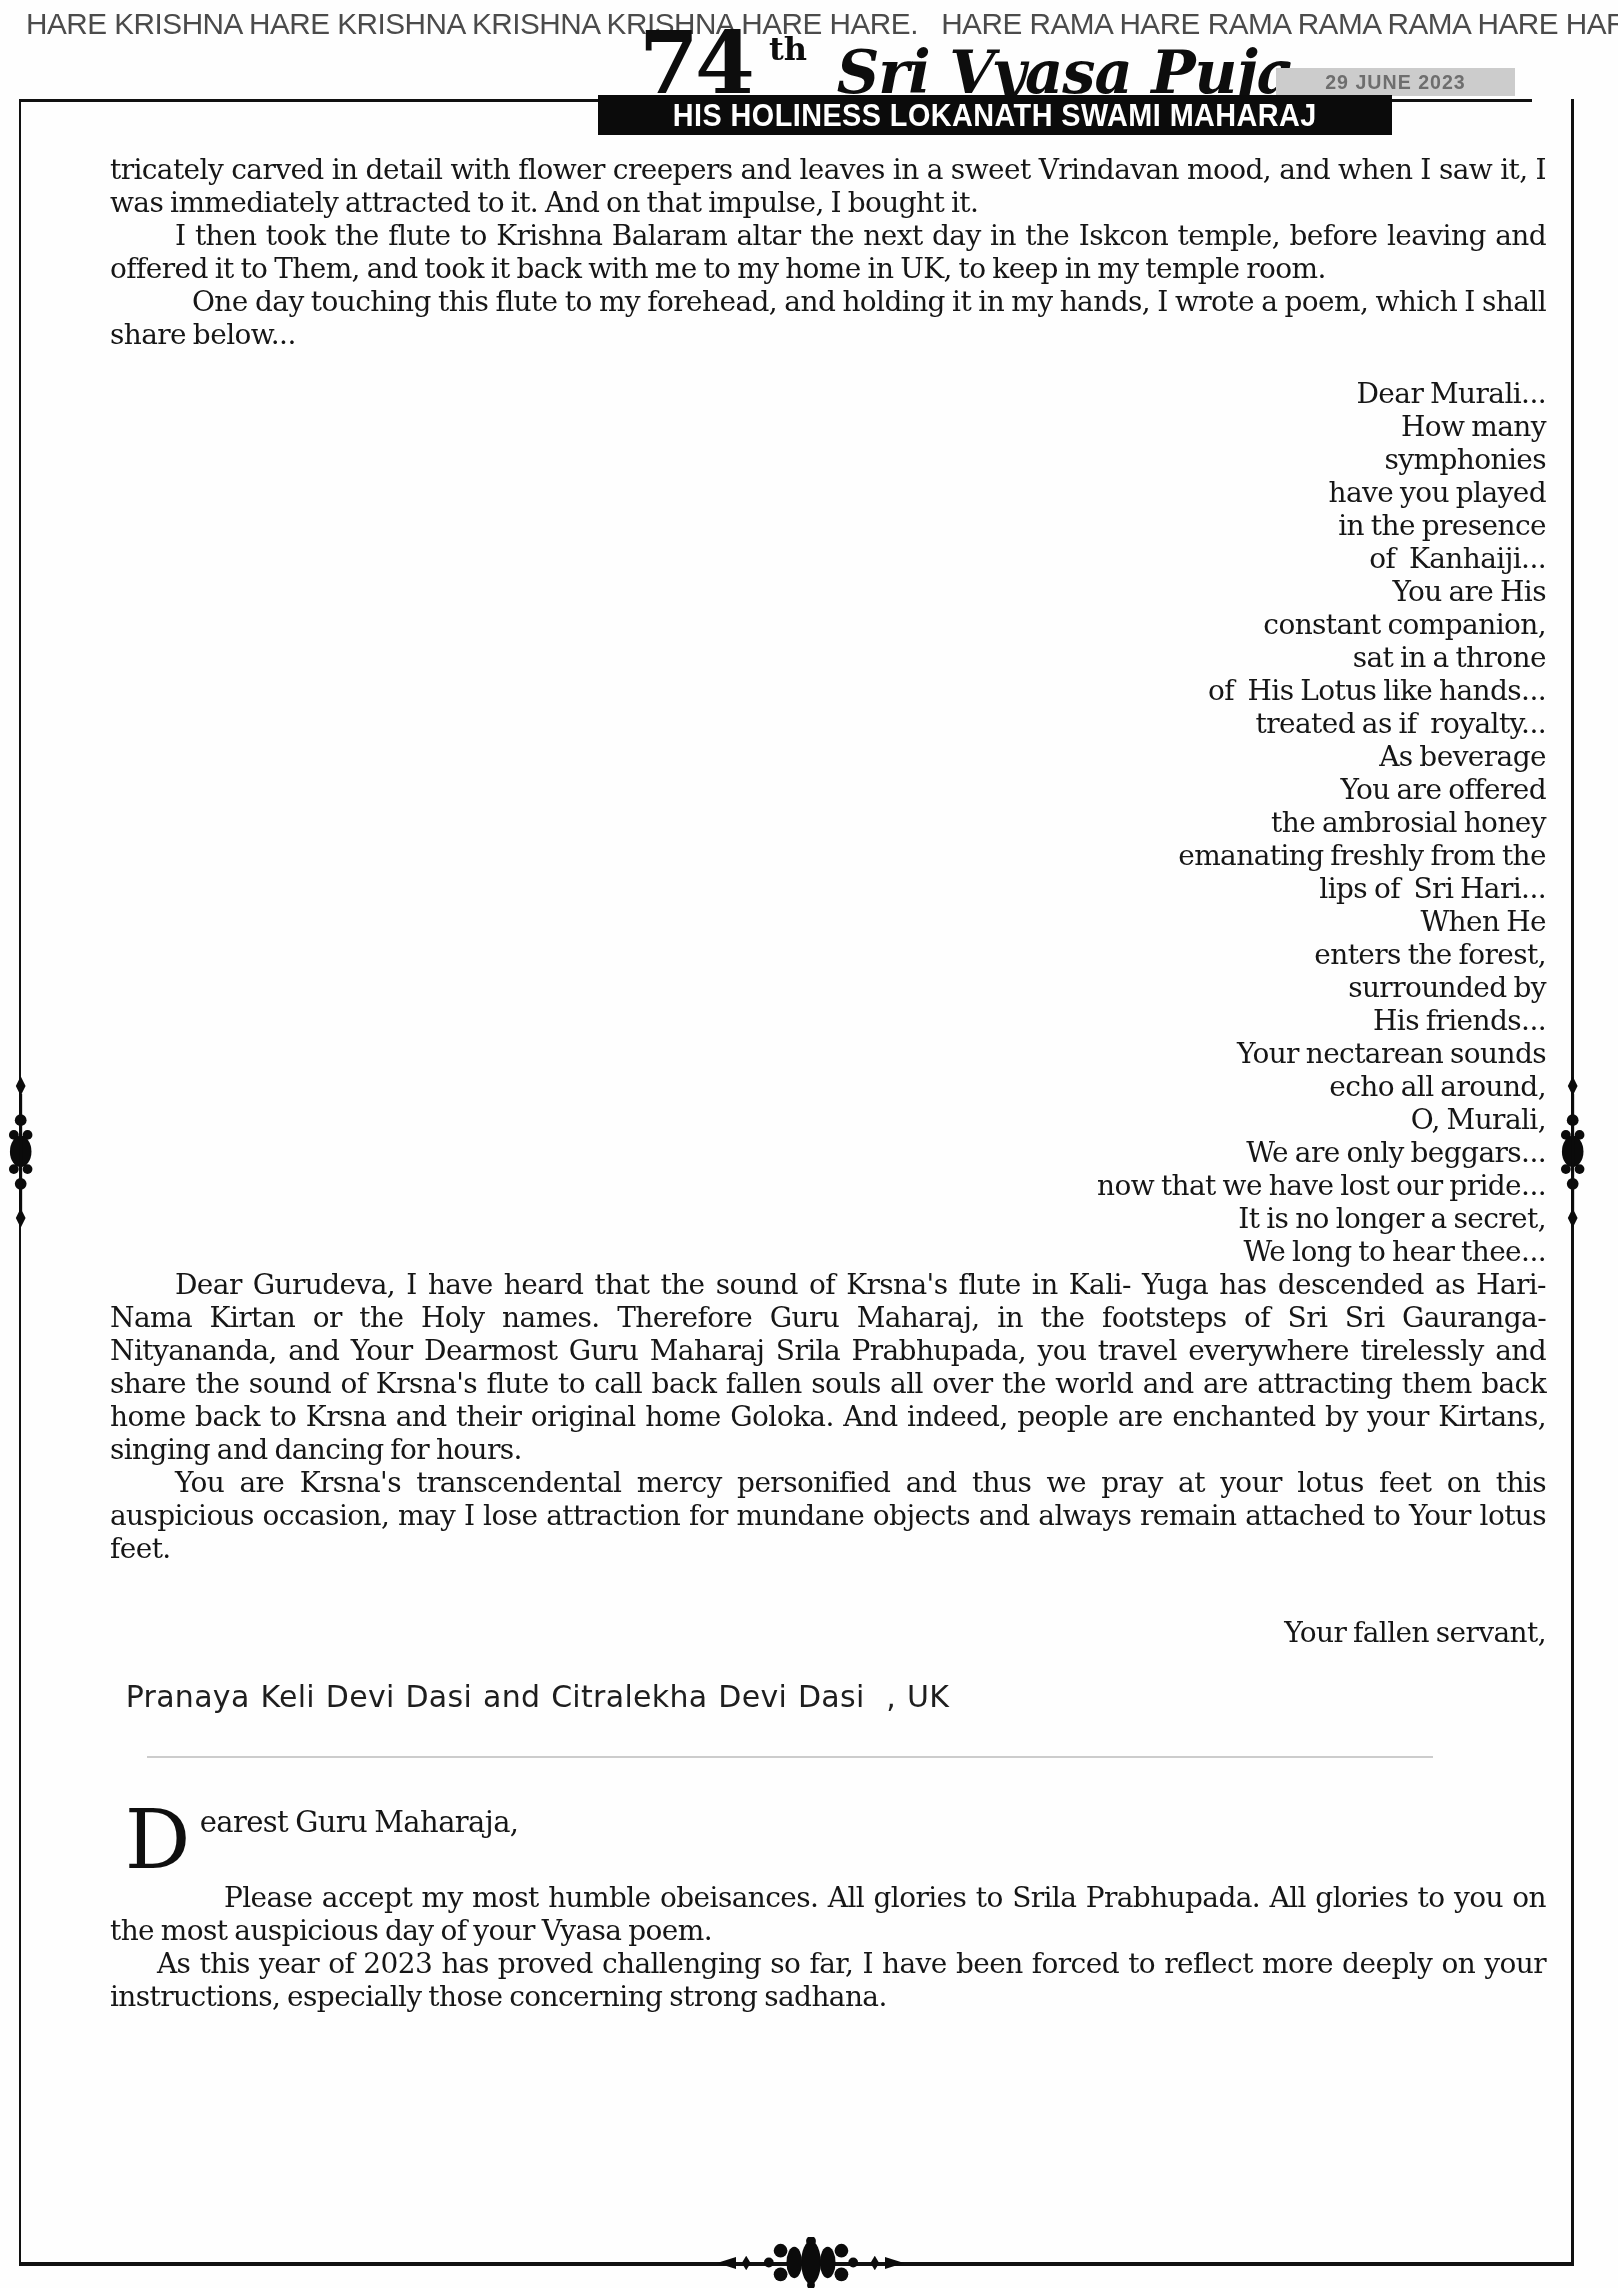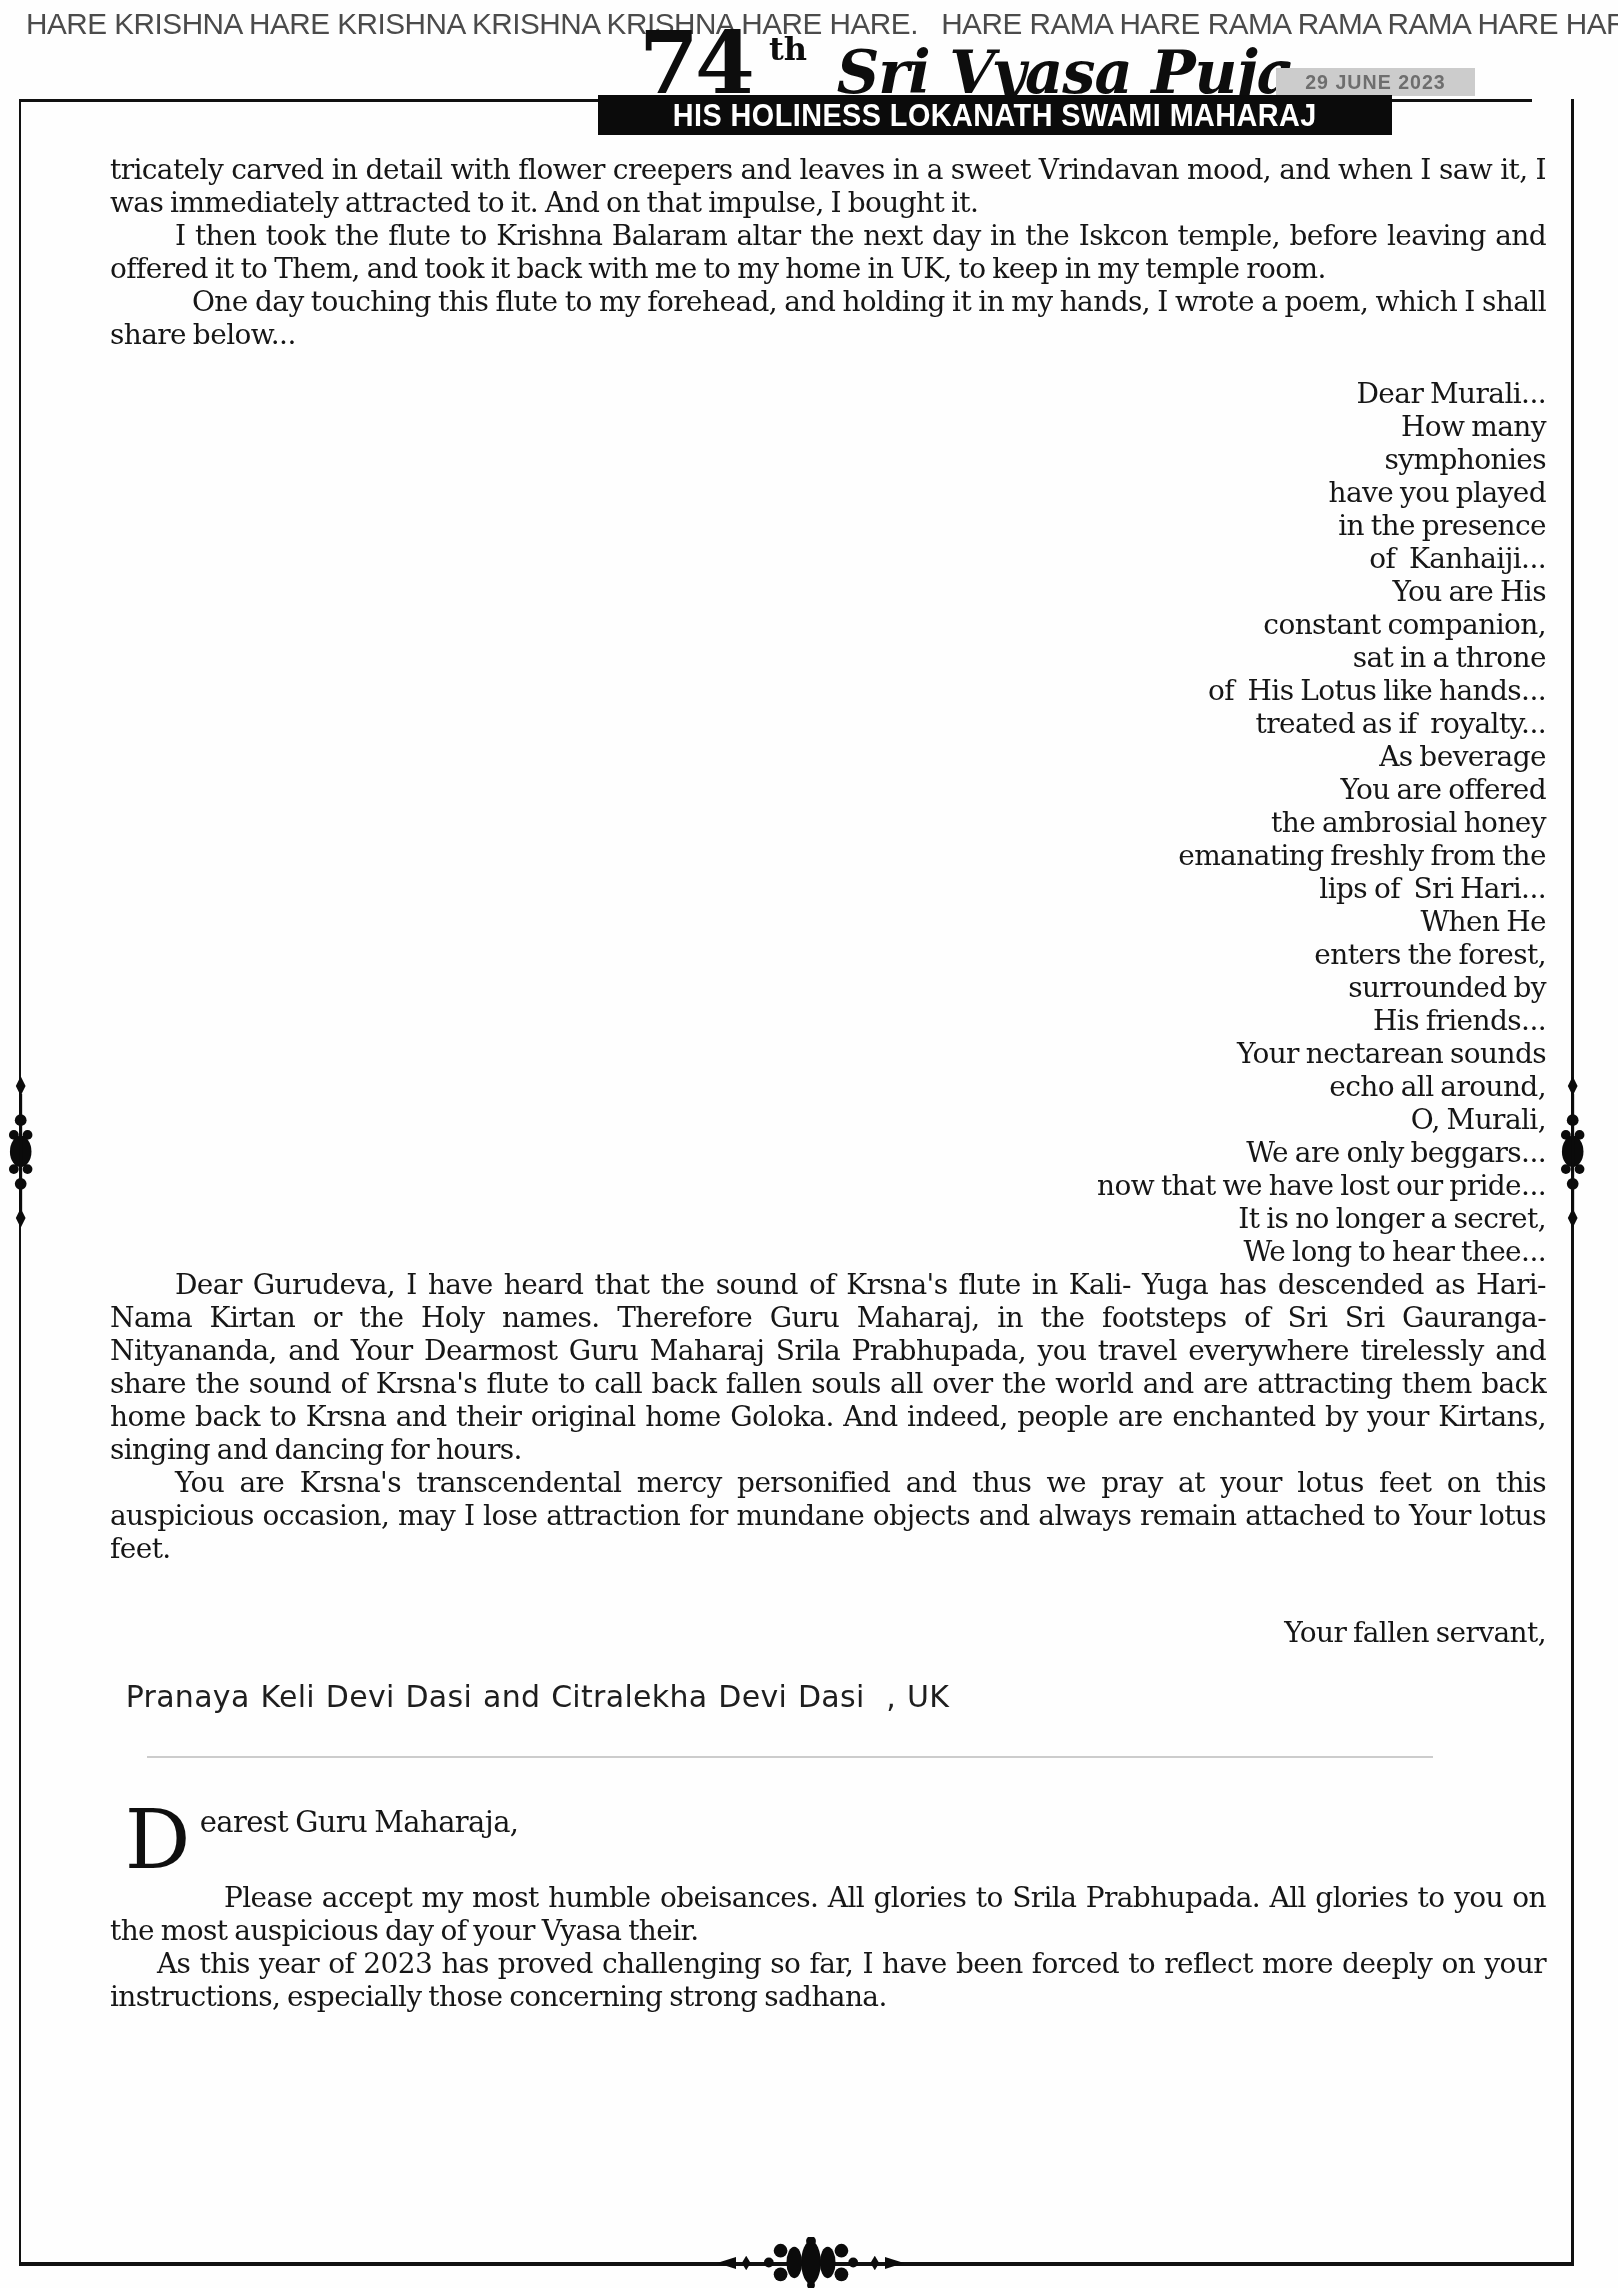--- a/index.html
+++ b/index.html
@@ -24,21 +24,21 @@
     position:absolute;left:639px;top:25.5px;
     display:flex;align-items:baseline;
     font-family:"DejaVu Serif", serif;font-weight:bold;color:#0d0d0d;
     white-space:nowrap;
     gap:16px;
   }
   .t-num{font-size:86px;line-height:73px;letter-spacing:-3.9px;}
   .t-ord{font-size:32px;position:relative;top:-33px;margin-left:2px;}
   .t-name{font-size:59px;margin-left:13.7px;letter-spacing:-1px;font-style:italic;}
   .date-badge{
-    position:absolute;left:1276px;top:68px;width:199px;height:28px;
+    position:absolute;left:1276px;top:68px;width:239px;height:28px;
     background:#cccccc;color:#6e6e6e;
     font-family:"Liberation Sans", sans-serif;font-weight:bold;font-size:19.6px;
     letter-spacing:1px;display:flex;align-items:center;justify-content:center;
   }
   
   .top-rule{position:absolute;left:20.6px;top:99px;width:1511px;height:2.9px;background:#111;}
   .border-left{position:absolute;left:18.6px;top:99px;width:2.9px;height:2167px;background:#111;}
   .border-right{position:absolute;left:1571px;top:99px;width:2.9px;height:2167px;background:#111;}
   .banner{
     position:absolute;left:598px;top:95px;width:794px;height:40px;
@@ -186,21 +186,21 @@
 
     <div class="closing">Your fallen servant,</div>
     <div class="signature">Pranaya Keli Devi Dasi and Citralekha Devi Dasi  , UK</div>
 
     <div class="divider"></div>
 
     <div class="salutation">
       <span class="drop-cap">D</span>
       <span class="salutation-rest">earest Guru Maharaja,</span>
     </div>
-    <p class="l2p1">Please accept my most humble obeisances. All glories to Srila Prabhupada. All glories to you on the most auspicious day of  your Vyasa their.</p>
+    <p class="l2p1">Please accept my most humble obeisances. All glories to Srila Prabhupada. All glories to you on the most auspicious day of  your Vyasa poem.</p>
     <p class="l2p2">As this year of  2023 has proved challenging so far, I have been forced to reflect more deeply on your instructions, especially those concerning strong sadhana.</p>
   </div>
 
   <div class="bottom-rule"></div>
   <div class="bottom-orn">
     <span class="arr-l"></span>
     <span class="dmd"></span>
     <svg width="108" height="52" viewBox="0 0 110 53">
       <g fill="#0b0b0b">
         <ellipse cx="55" cy="26" rx="10" ry="22"></ellipse>

